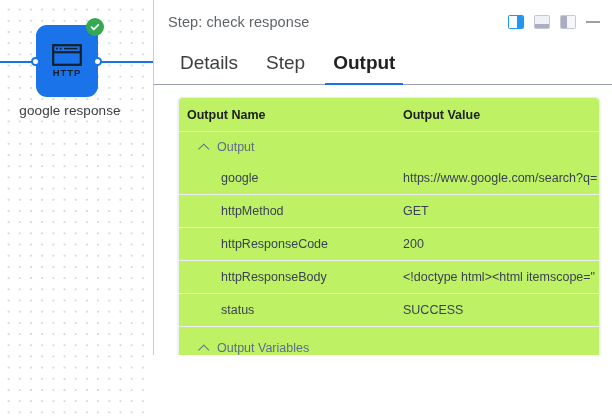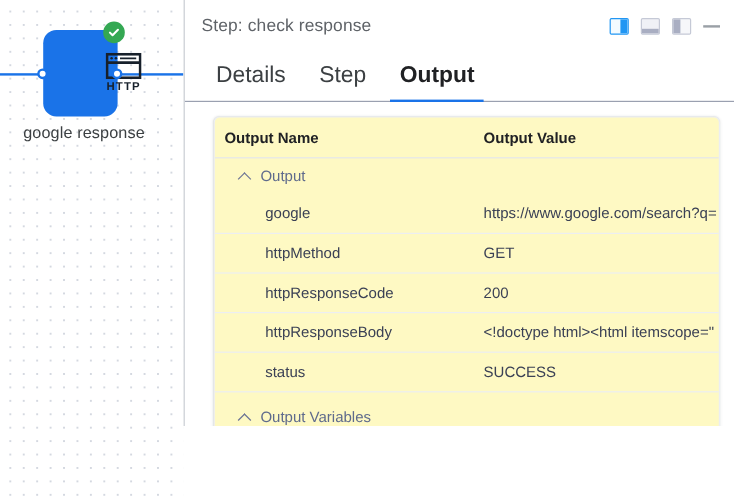--- a/index.html
+++ b/index.html
@@ -57,21 +57,20 @@
     position: absolute;
     left: 0;
     top: 0;
     width: 62px;
     height: 72px;
     display: flex;
     flex-direction: column;
     align-items: center;
     justify-content: center;
     gap: 2px;
-    margin-left: 36px;
   }
   .node-glyph {
     display: block;
     width: 30px;
     height: 22px;
   }
   .node-glyph-label {
     font-size: 9.5px;
     font-weight: bold;
     letter-spacing: 0.9px;
@@ -246,21 +245,21 @@
 
   .panel-body {
     flex: 1 1 auto;
     background: #ffffff;
     padding: 12px 12px 0 24px;
     box-sizing: border-box;
     overflow: hidden;
   }
 
   .table-card {
-    background: #fef9c3;
+    background: #bef264;
     border: 1px solid #eceef2;
     border-radius: 5px;
     box-shadow: 0 1px 3px rgba(60,64,67,0.12), 0 0 1px rgba(60,64,67,0.10);
     overflow: hidden;
     height: 292px;
     box-sizing: border-box;
   }
   table.out-table {
     width: 100%;
     border-collapse: collapse;

